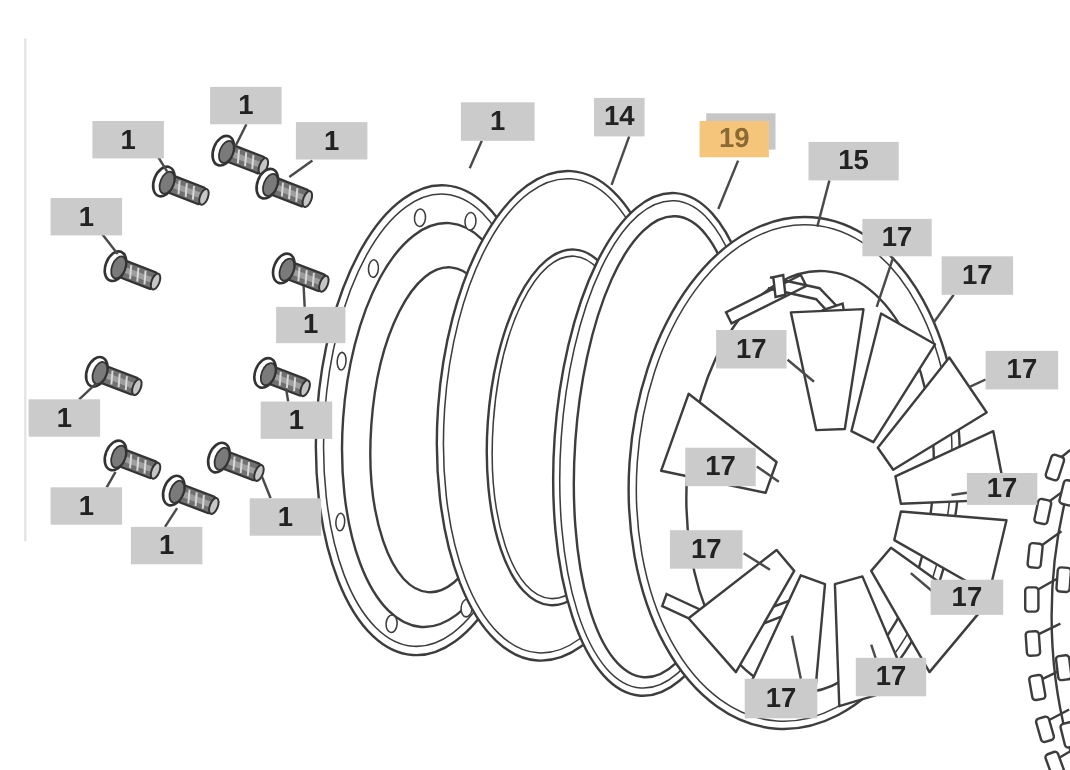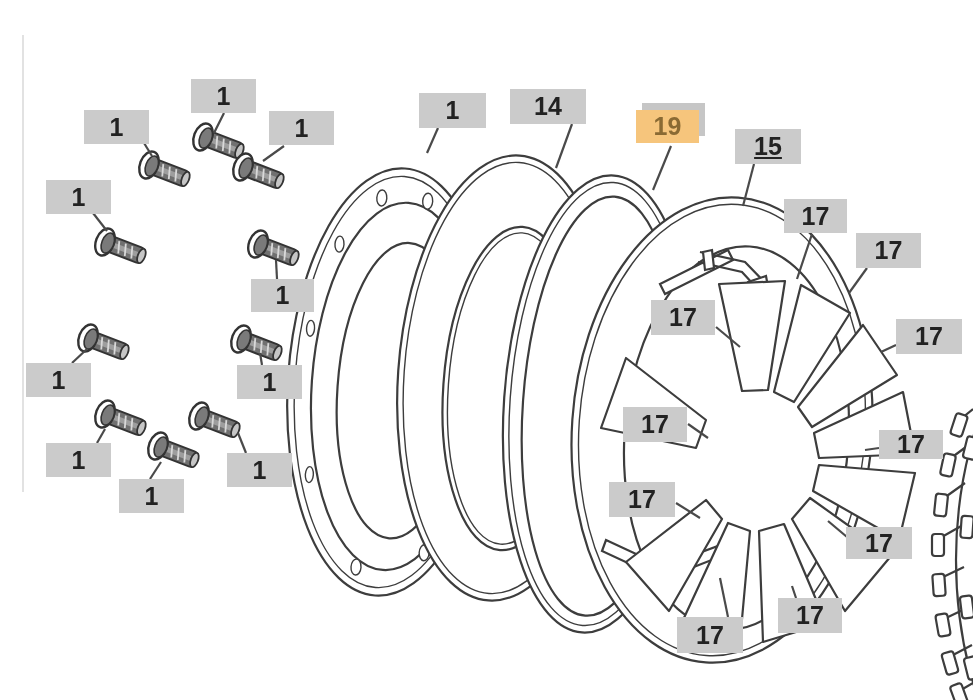--- a/index.html
+++ b/index.html
@@ -160,23 +160,23 @@
       <div class="chip" style="left: 191px; top: 79px; width: 65px; height: 34px;">1</div>
       <div class="chip" style="left: 269px; top: 111px; width: 65px; height: 34px;">1</div>
       <div class="chip" style="left: 46px; top: 180px; width: 65px; height: 34px;">1</div>
       <div class="chip" style="left: 251px; top: 279px; width: 63px; height: 33px;">1</div>
       <div class="chip" style="left: 26px; top: 363px; width: 65px; height: 34px;">1</div>
       <div class="chip" style="left: 237px; top: 365px; width: 65px; height: 34px;">1</div>
       <div class="chip" style="left: 46px; top: 443px; width: 65px; height: 34px;">1</div>
       <div class="chip" style="left: 119px; top: 479px; width: 65px; height: 34px;">1</div>
       <div class="chip" style="left: 227px; top: 453px; width: 65px; height: 34px;">1</div>
       <div class="chip" style="left: 419px; top: 93px; width: 67px; height: 35px;">1</div>
-      <div class="chip" style="left: 510px; top: 89px; width: 76px; height: 35px;">14</div>
+      <div class="chip" style="left: 540px; top: 89px; width: 46px; height: 35px;">14</div>
       <div class="chip hl" style="left: 636px; top: 110px; width: 63px; height: 33px;">19</div>
-      <div class="chip" style="left: 735px; top: 129px; width: 66px; height: 35px; text-decoration: underline;">15</div>
+      <div class="chip" style="left: 735px; top: 129px; width: 82px; height: 35px;">15</div>
       <div class="chip" style="left: 784px; top: 199px; width: 63px; height: 34px;">17</div>
       <div class="chip" style="left: 856px; top: 233px; width: 65px; height: 35px;">17</div>
       <div class="chip" style="left: 651px; top: 300px; width: 64px; height: 35px;">17</div>
       <div class="chip" style="left: 896px; top: 319px; width: 66px; height: 35px;">17</div>
       <div class="chip" style="left: 623px; top: 407px; width: 64px; height: 35px;">17</div>
       <div class="chip" style="left: 879px; top: 430px; width: 64px; height: 29px;">17</div>
       <div class="chip" style="left: 609px; top: 482px; width: 66px; height: 35px;">17</div>
       <div class="chip" style="left: 846px; top: 527px; width: 66px; height: 32px;">17</div>
       <div class="chip" style="left: 778px; top: 598px; width: 64px; height: 35px;">17</div>
       <div class="chip" style="left: 677px; top: 617px; width: 66px; height: 36px;">17</div>

